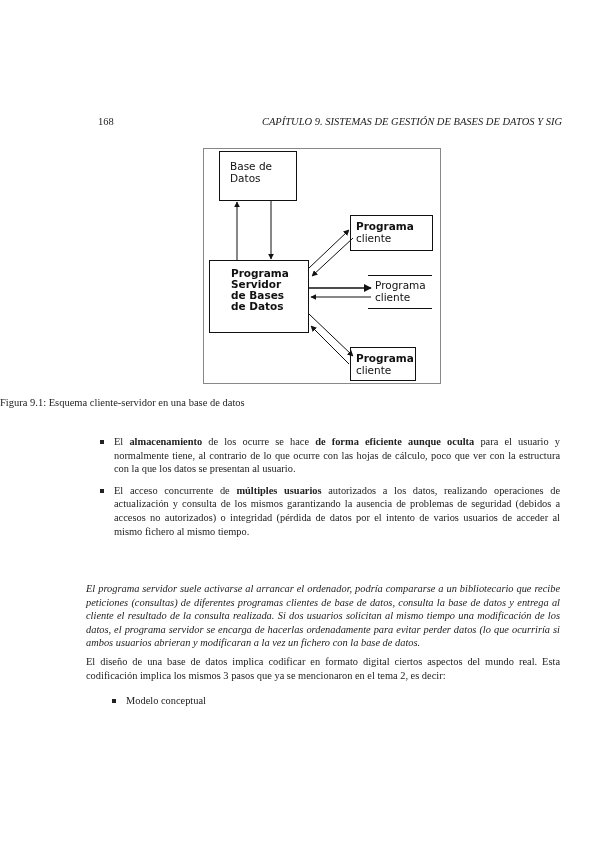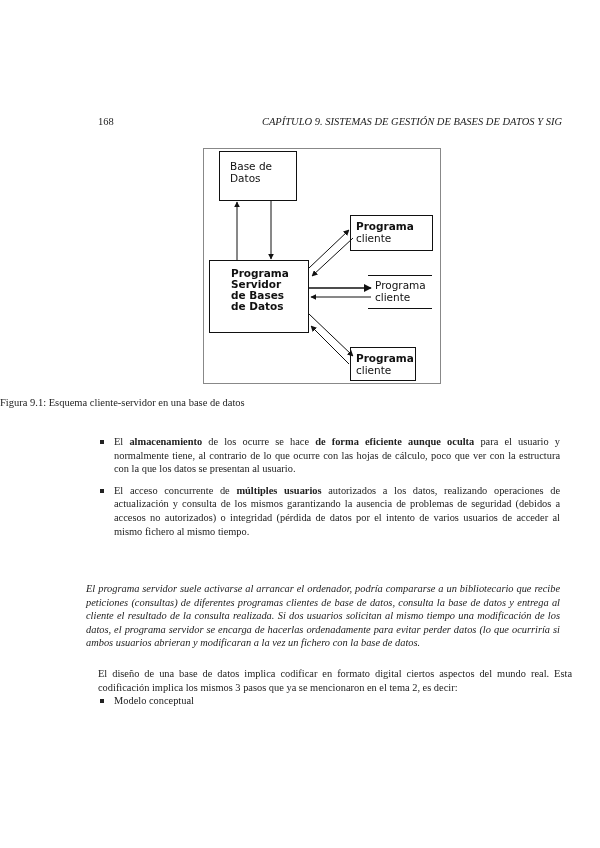--- a/index.html
+++ b/index.html
@@ -10,21 +10,21 @@
     .figure { position: absolute; left: 203px; top: 148px; width: 238px; height: 280px; }
     .figure svg { display: block; }
     .caption { position: absolute; top: 397px; left: 0; width: 600px; text-align: left; font-size: 10.5px; }
     .body-text { position: absolute; left: 86px; width: 474px; font-size: 10.4px; line-height: 13.6px; text-align: justify; }
     .bullets { position: absolute; left: 86px; width: 474px; top: 435px; margin: 0; padding: 0; list-style: none; }
     .bullets li { position: relative; padding-left: 28px; font-size: 10.4px; line-height: 13.6px; text-align: justify; margin-bottom: 8px; }
     .bullet-mark { position: absolute; left: 14px; top: 5px; width: 4px; height: 4px; background: #222; }
     .b { font-weight: bold; }
     .p1 { top: 582px; font-style: italic; }
     .p2 { top: 655px; }
-    .bullets2 { position: absolute; left: 86px; width: 474px; top: 694px; margin: 0; padding: 0; list-style: none; }
+    .bullets2 { position: absolute; left: 98px; width: 474px; top: 694px; margin: 0; padding: 0; list-style: none; }
     .bullets2 li { position: relative; padding-left: 28px; font-size: 10.4px; line-height: 13.6px; }
   </style>
 </head>
 <body>
 
 <div class="running-head">
   <span class="pnum">168</span>
   <span class="ctitle">CAPÍTULO 9.  SISTEMAS DE GESTIÓN DE BASES DE DATOS Y SIG</span>
 </div>
 
@@ -73,17 +73,17 @@
 </div>
 
 <div class="caption">Figura 9.1: Esquema cliente-servidor en una base de datos</div>
 
 <ul class="bullets">
   <li><span class="bullet-mark"></span><span>El </span><span class="b">almacenamiento</span><span> de los ocurre se hace </span><span class="b">de forma eficiente aunque oculta</span><span> para el usuario y normalmente tiene, al contrario de lo que ocurre con las hojas de cálculo, poco que ver con la estructura con la que los datos se presentan al usuario.</span></li>
   <li><span class="bullet-mark"></span><span>El acceso concurrente de </span><span class="b">múltiples usuarios</span><span> autorizados a los datos, realizando operaciones de actualización y consulta de los mismos garantizando la ausencia de problemas de seguridad (debidos a accesos no autorizados) o integridad (pérdida de datos por el intento de varios usuarios de acceder al mismo fichero al mismo tiempo.</span></li>
 </ul>
 
 <p class="body-text p1" style="margin:0;">El programa servidor suele activarse al arrancar el ordenador, podría compararse a un bibliotecario que recibe peticiones (consultas) de diferentes programas clientes de base de datos, consulta la base de datos y entrega al cliente el resultado de la consulta realizada. Si dos usuarios solicitan al mismo tiempo una modificación de los datos, el programa servidor se encarga de hacerlas ordenadamente para evitar perder datos (lo que ocurriría si ambos usuarios abrieran y modificaran a la vez un fichero con la base de datos.</p>
-<p class="body-text p2" style="margin:12px;">El diseño de una base de datos implica codificar en formato digital ciertos aspectos del mundo real. Esta codificación implica los mismos 3 pasos que ya se mencionaron en el tema 2, es decir:</p>
+<p class="body-text p2" style="margin:0;">El diseño de una base de datos implica codificar en formato digital ciertos aspectos del mundo real. Esta codificación implica los mismos 3 pasos que ya se mencionaron en el tema 2, es decir:</p>
 
 <ul class="bullets2">
   <li><span class="bullet-mark"></span><span>Modelo conceptual</span></li>
 </ul>
 
 </body></html>

